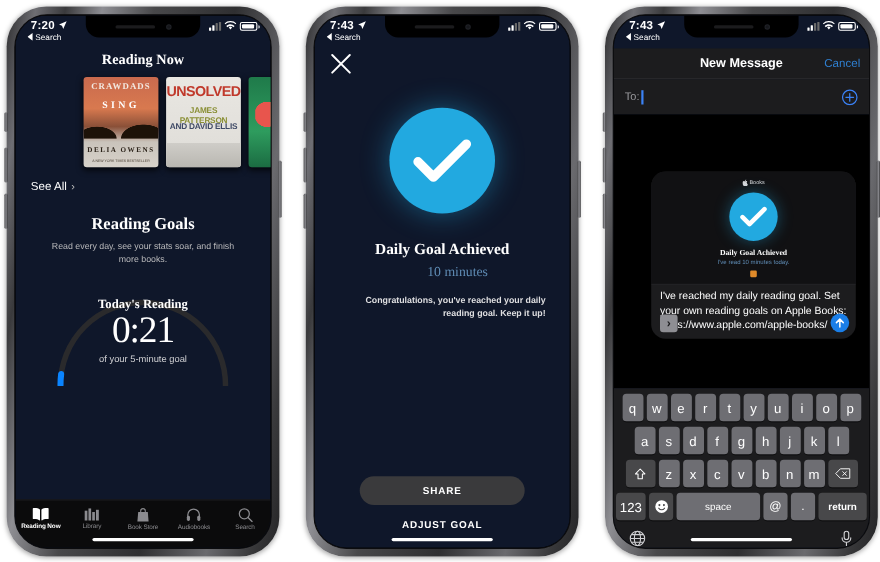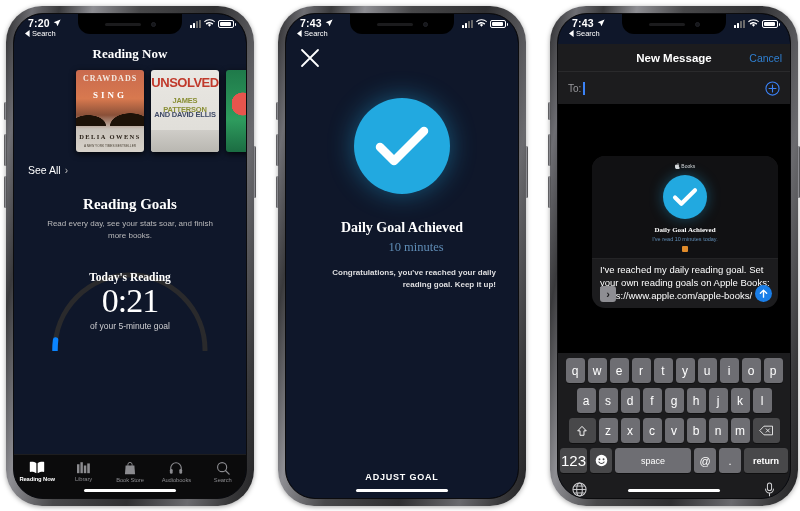--- a/index.html
+++ b/index.html
@@ -155,21 +155,21 @@
     width: 96px; height: 96px; border-radius: 50%; background: #22a9e0;
     display:flex; align-items:center; justify-content:center;
     box-shadow: 0 0 26px rgba(34,169,224,.45);
   }
   .s2-h { font-family:"Liberation Serif",serif; font-weight:bold; font-size:14px; margin-top: 26px; }
   .s2-min { font-family:"Liberation Serif",serif; font-size:12.5px; margin-top: 4px; color:#5f8cb5;margin-left:28px; }
   .s2-p { font-size: 8px; color:#dedee0; text-align:right; margin-top: 12px; line-height:1.5; padding: 0 22px; font-weight: bold; }
   .s2-bottom { position:absolute; bottom: 16px; left:0; right:0; }
   .share-btn { width: 150px; margin: 0 auto; background:#3a3a3c; border-radius: 17px;
                text-align:center; padding: 8px 0; font-size: 9px; font-weight:bold; letter-spacing:.8px; }
-  .adjust-btn { text-align:center; margin-top: 26px; font-size: 9px; font-weight:bold; letter-spacing:.8px; }
+  .adjust-btn { text-align:center; margin-top: 13px; font-size: 9px; font-weight:bold; letter-spacing:.8px; }
 
   
   .navbar {
     height: 28px; background: #1c1c1e; border-bottom: 1px solid #2a2a2c;
     display:flex; align-items:center; justify-content:center; position: relative;
   }
   .navbar .nv-title { font-size: 11.5px; font-weight:bold; color:#fff; }
   .navbar .nv-cancel { position:absolute; right: 8px; font-size: 10.5px; color:#2f7fd0; }
   .to-row { height: 32px; background:#1c1c1e; display:flex; align-items:center; padding: 0 10px; position: relative; }
   .to-label { font-size: 10px; color:#9a9a9e; }
@@ -203,21 +203,21 @@
   .krow { display:flex; justify-content:center; gap: 3px; margin-bottom: 5px; }
   .key {
     background:#6e6e73; border-radius: 3.5px; color:#fff; font-size: 12px;
     height: 25px; min-width: 19px; display:flex; align-items:center; justify-content:center;
     box-shadow: 0 1px 0 rgba(0,0,0,.45); flex: 0 0 auto;
   }
   .krow.r2 { padding: 0 10px; }
   .krow.r3 { padding: 0 0; }
   .key.wide { min-width: 27px; background:#48484a; font-size: 11px; }
   .key.space { flex: 1 1 auto; min-width: 60px; font-size: 9px; }
-  .key.num { min-width: 27px; background:#48484a; font-size: 15px; }
+  .key.num { min-width: 27px; background:#48484a; font-size: 12px; }
   .key.ret { min-width: 44px; background:#48484a; font-size: 9px; font-weight: bold; }
   .key.sym { min-width: 22px; background:#6e6e73; font-size: 11px; }
   .key.emoji { min-width: 22px; background:#48484a; }
   .kbottom { display:flex; align-items:center; justify-content:space-between; padding: 4px 12px 0; }
   .kbottom svg { display:block; }
 </style>
 </head>
 <body>
 
 <div class="stage">
@@ -401,20 +401,21 @@
             <svg width="56" height="44" viewBox="0 0 56 44">
                 <path d="M6 23l14 14L50 7" fill="none" stroke="#fff" stroke-width="8.5" stroke-linecap="round" stroke-linejoin="round"></path>
               </svg>
           </div>
           <div class="s2-h">Daily Goal Achieved</div>
           <div class="s2-min">10 minutes</div>
           <div class="s2-p">Congratulations, you've reached your daily reading goal. Keep it up!</div>
         </div>
 
         <div class="s2-bottom">
+          <div class="share-btn">SHARE</div>
           <div class="adjust-btn">ADJUST GOAL</div>
         </div>
         <div class="home-indicator"></div>
       </div>
     </div>
   </div>
 
   <div class="phone">
     <div class="btn-side btn-mute"></div>
     <div class="btn-side btn-volup"></div>

